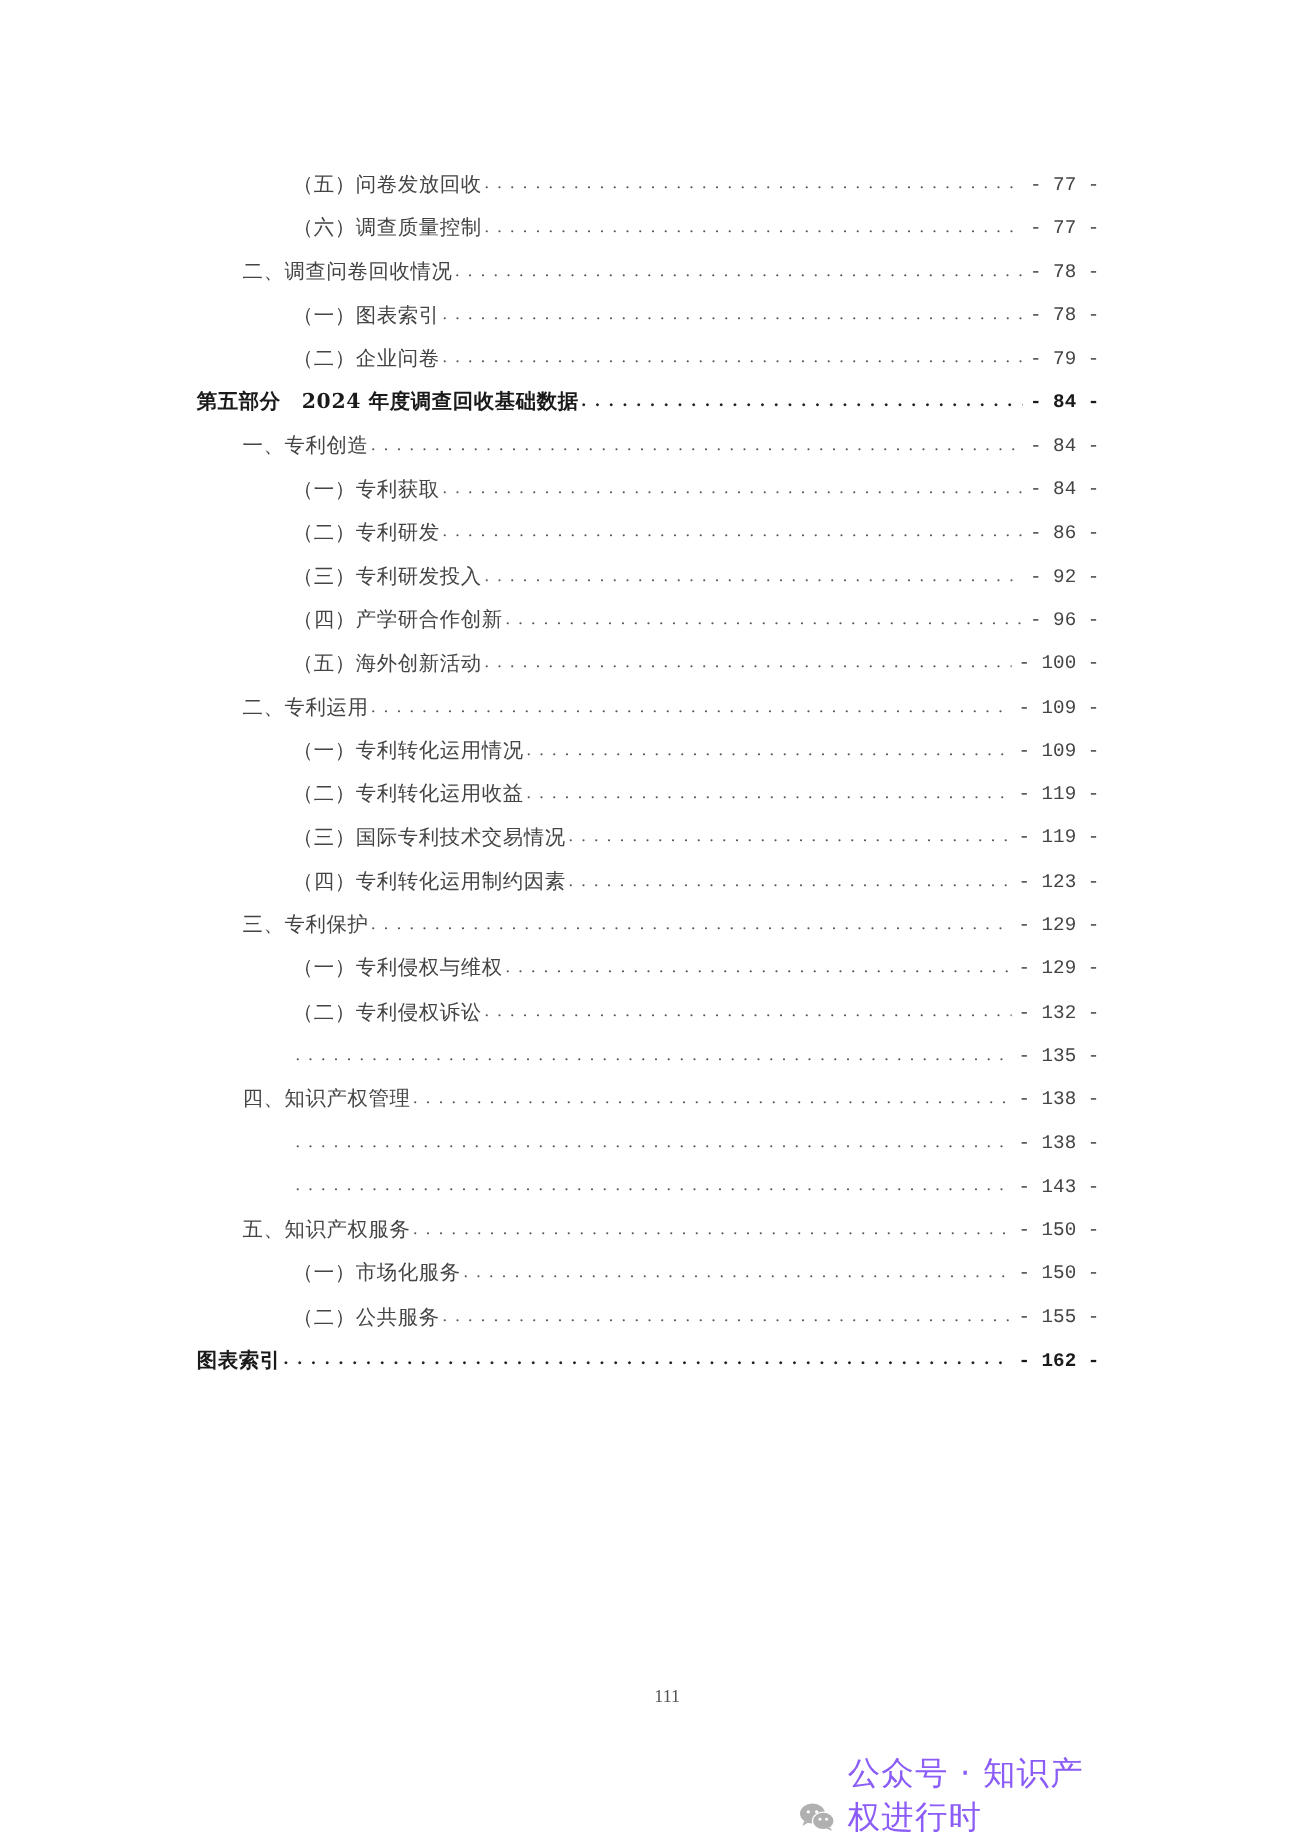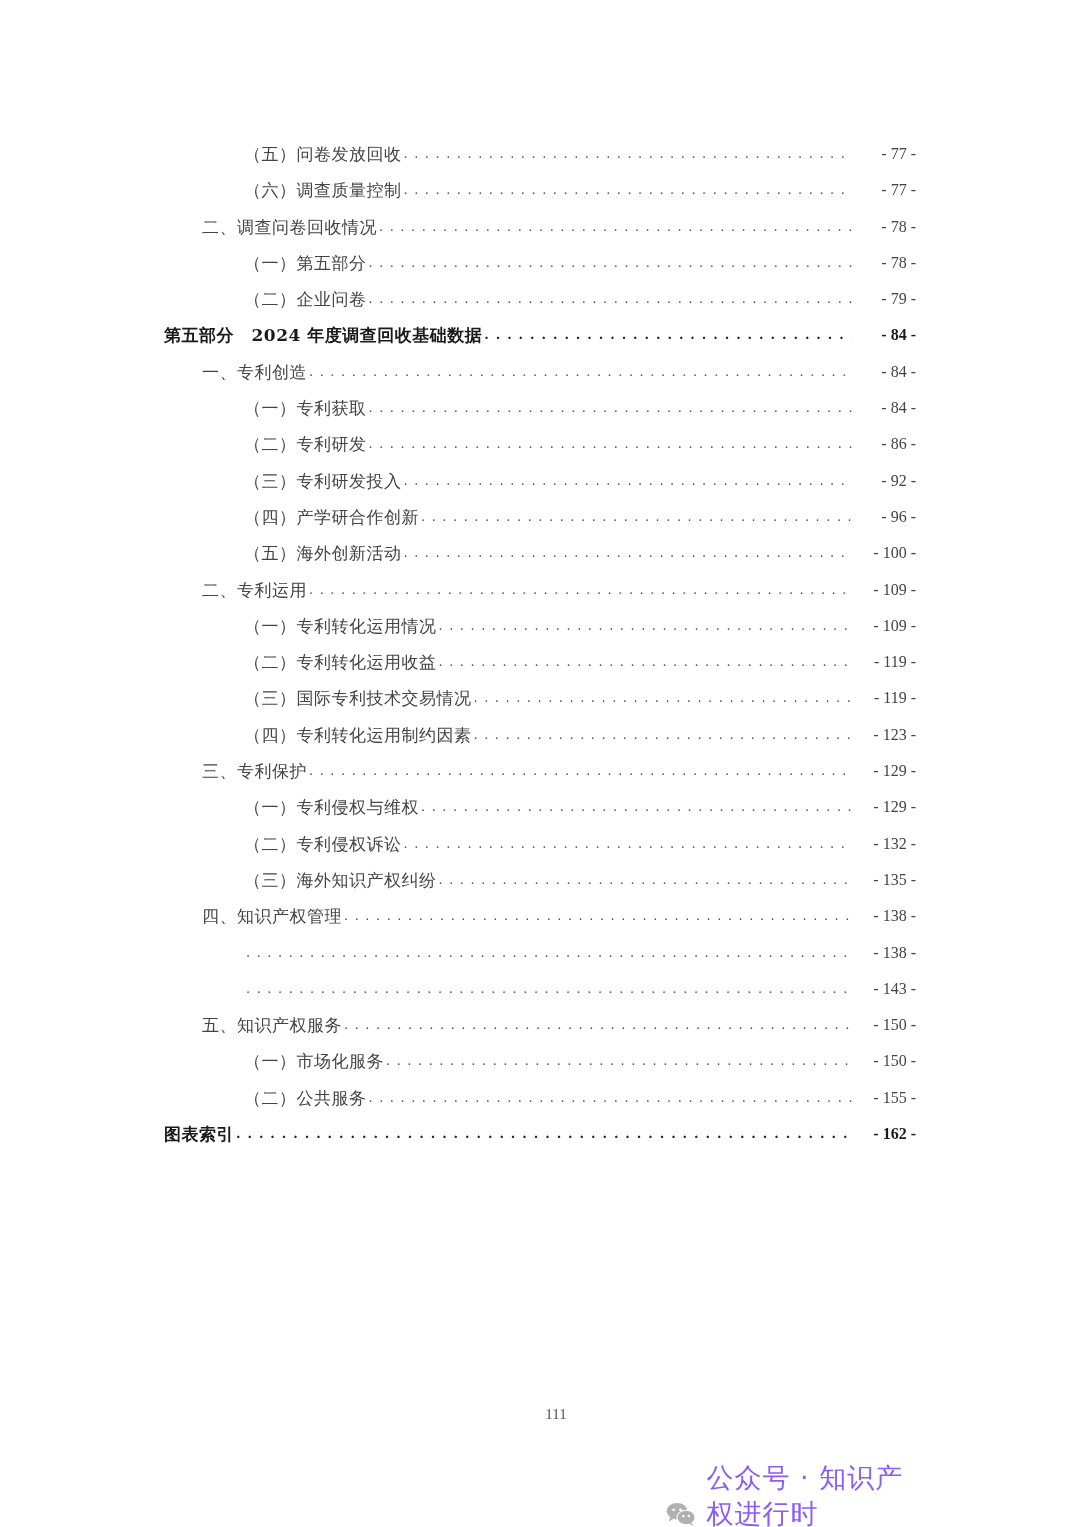--- a/index.html
+++ b/index.html
@@ -66,21 +66,21 @@
       font-size: 13px;
       letter-spacing: 1.2px;
       color: #555555;
     }
     .toc-row.level-0 .toc-leader::before {
       font-weight: bold;
       color: #222222;
     }
     .toc-page {
       flex: 0 0 auto;
-      font-family: Liberation Serif, serif;
+      font-family: Liberation Mono, monospace;
       font-size: 16px;
       text-align: right;
       min-width: 58px;
       color: #444444;
     }
     .toc-row.level-0 .toc-page {
       font-weight: bold;
       color: #1a1a1a;
     }
     .page-footer-number {
@@ -127,21 +127,21 @@
         <span class="toc-title">（六）调查质量控制</span>
         <span class="toc-leader"></span>
         <span class="toc-page">- 77 -</span>
       </div>
       <div class="toc-row level-1">
         <span class="toc-title">二、调查问卷回收情况</span>
         <span class="toc-leader"></span>
         <span class="toc-page">- 78 -</span>
       </div>
       <div class="toc-row level-2">
-        <span class="toc-title">（一）第五部分</span>
+        <span class="toc-title">（一）图表索引</span>
         <span class="toc-leader"></span>
         <span class="toc-page">- 78 -</span>
       </div>
       <div class="toc-row level-2">
         <span class="toc-title">（二）企业问卷</span>
         <span class="toc-leader"></span>
         <span class="toc-page">- 79 -</span>
       </div>
       <div class="toc-row level-0">
         <span class="toc-title">第五部分　2024 年度调查回收基础数据</span>
@@ -212,21 +212,20 @@
         <span class="toc-title">（一）专利侵权与维权</span>
         <span class="toc-leader"></span>
         <span class="toc-page">- 129 -</span>
       </div>
       <div class="toc-row level-2">
         <span class="toc-title">（二）专利侵权诉讼</span>
         <span class="toc-leader"></span>
         <span class="toc-page">- 132 -</span>
       </div>
       <div class="toc-row level-2">
-        <span class="toc-title">（三）海外知识产权纠纷</span>
         <span class="toc-leader"></span>
         <span class="toc-page">- 135 -</span>
       </div>
       <div class="toc-row level-1">
         <span class="toc-title">四、知识产权管理</span>
         <span class="toc-leader"></span>
         <span class="toc-page">- 138 -</span>
       </div>
       <div class="toc-row level-2">
         <span class="toc-leader"></span>

